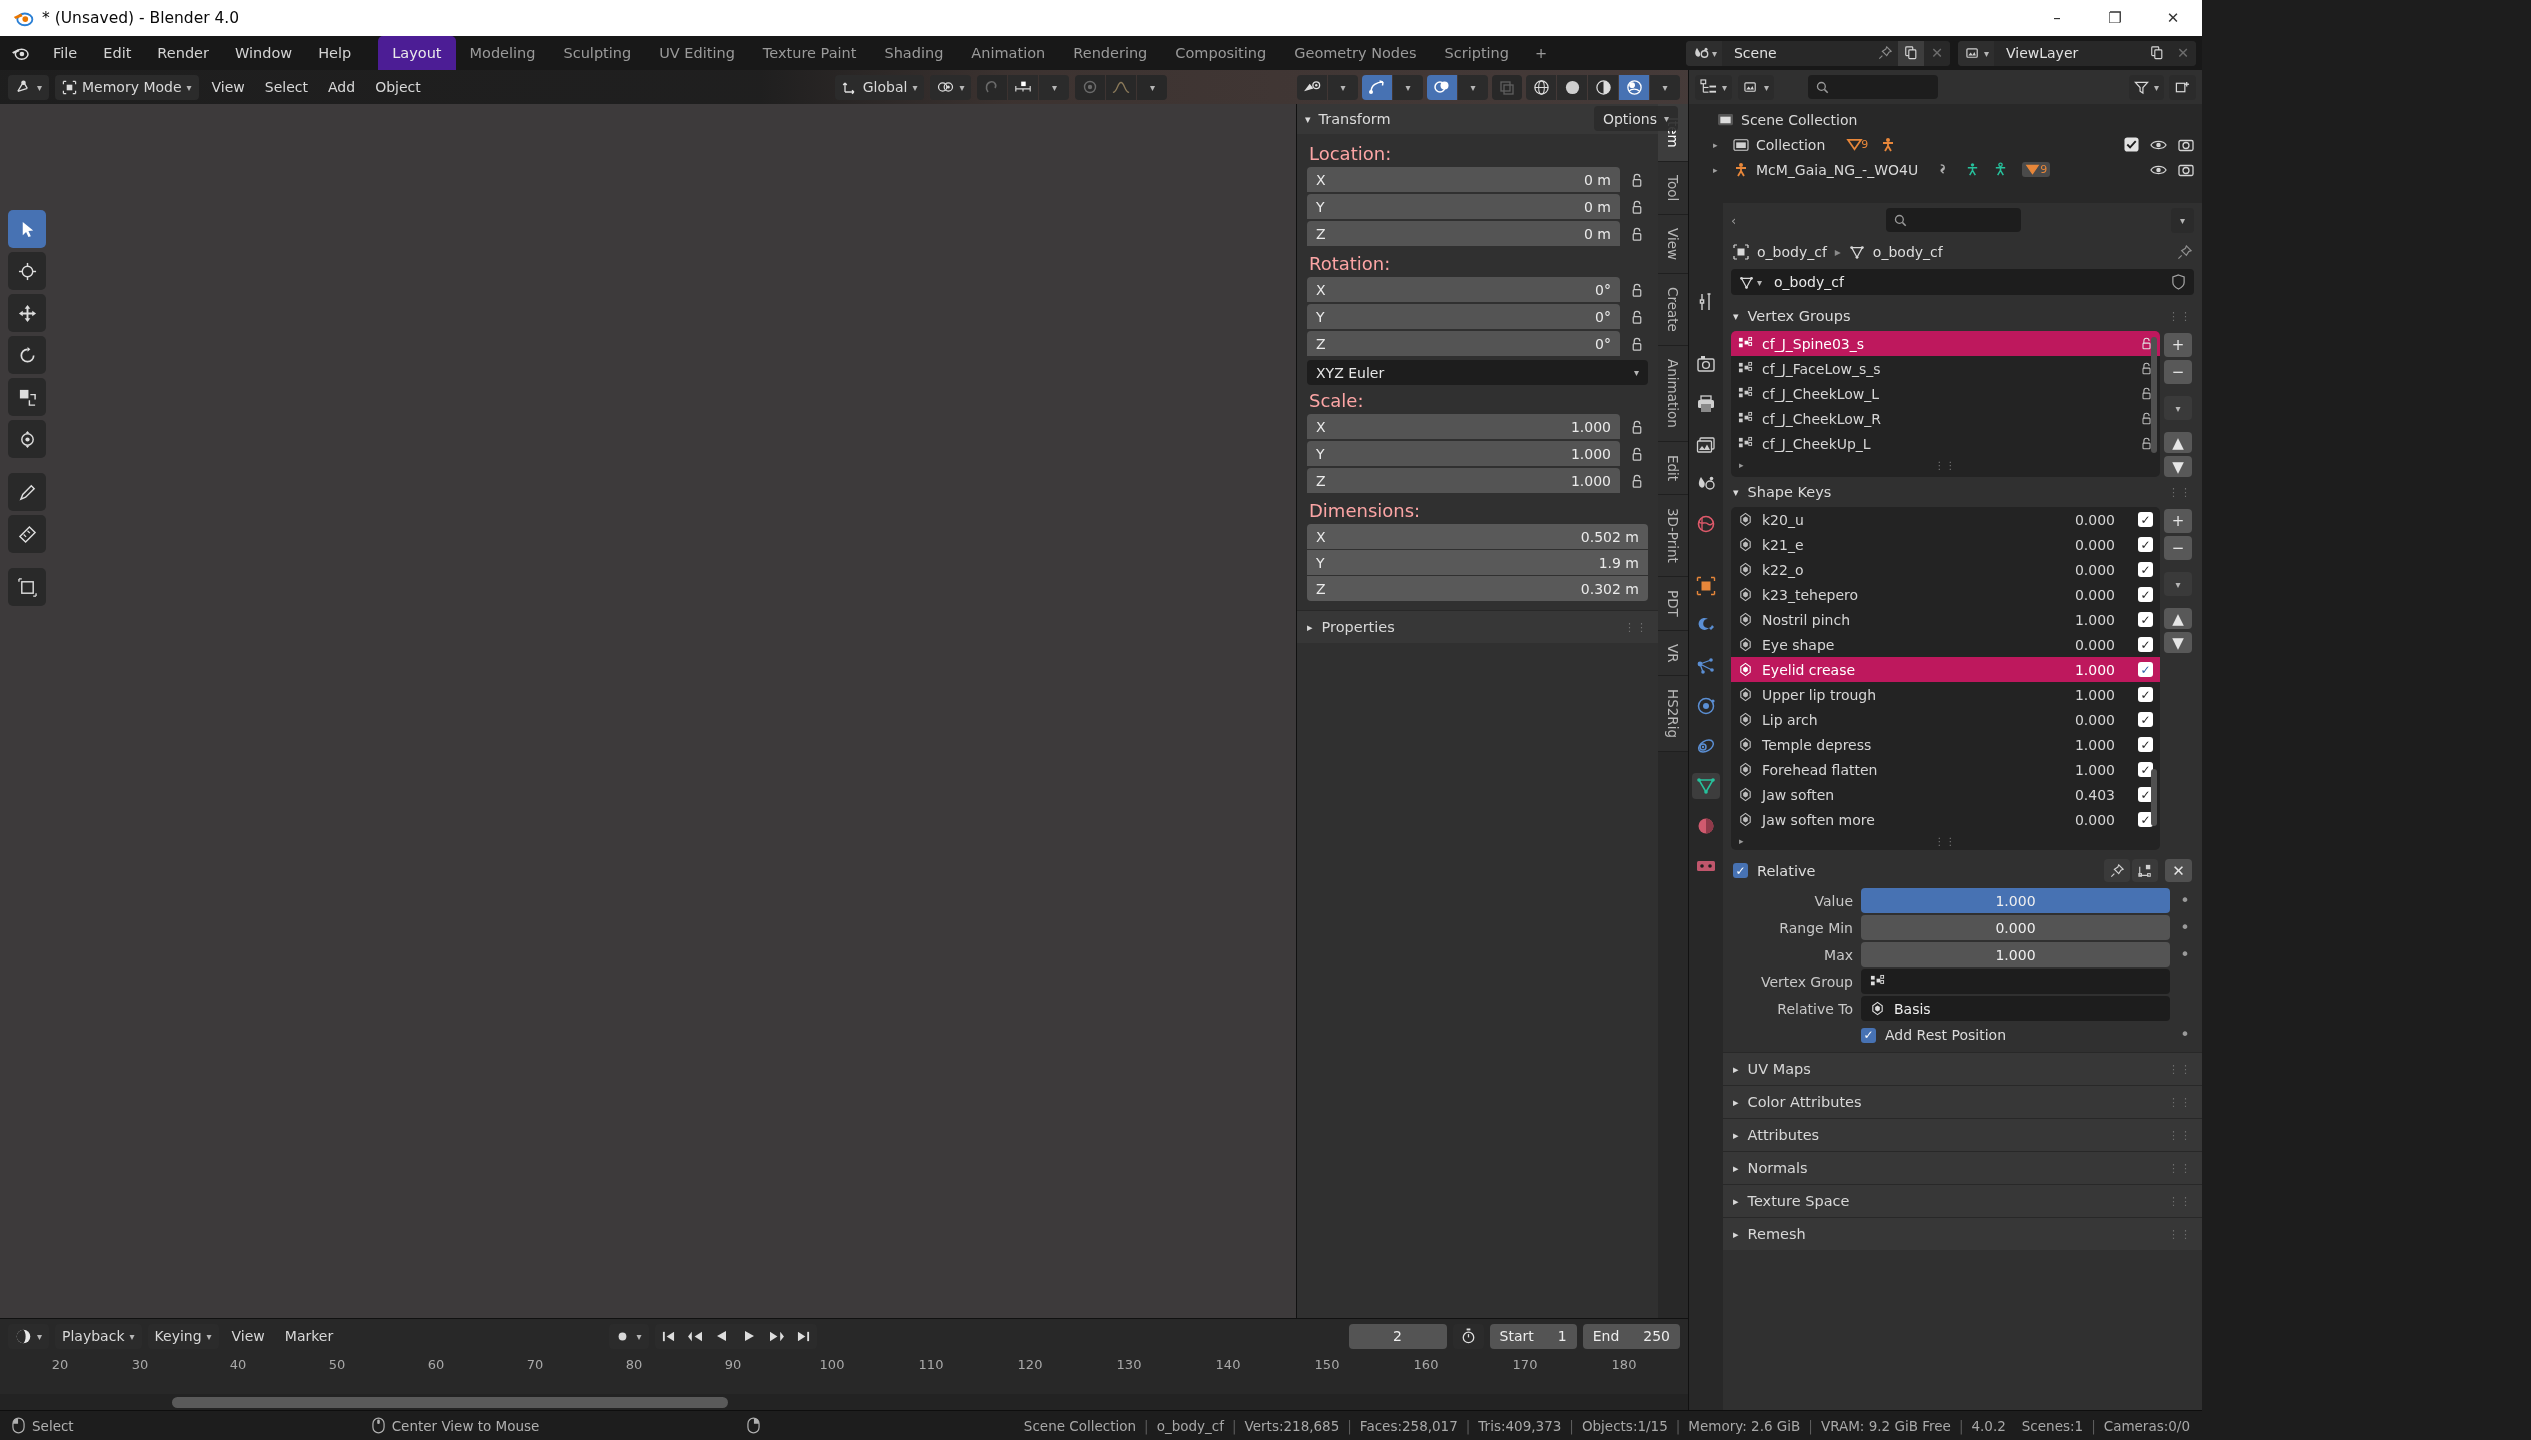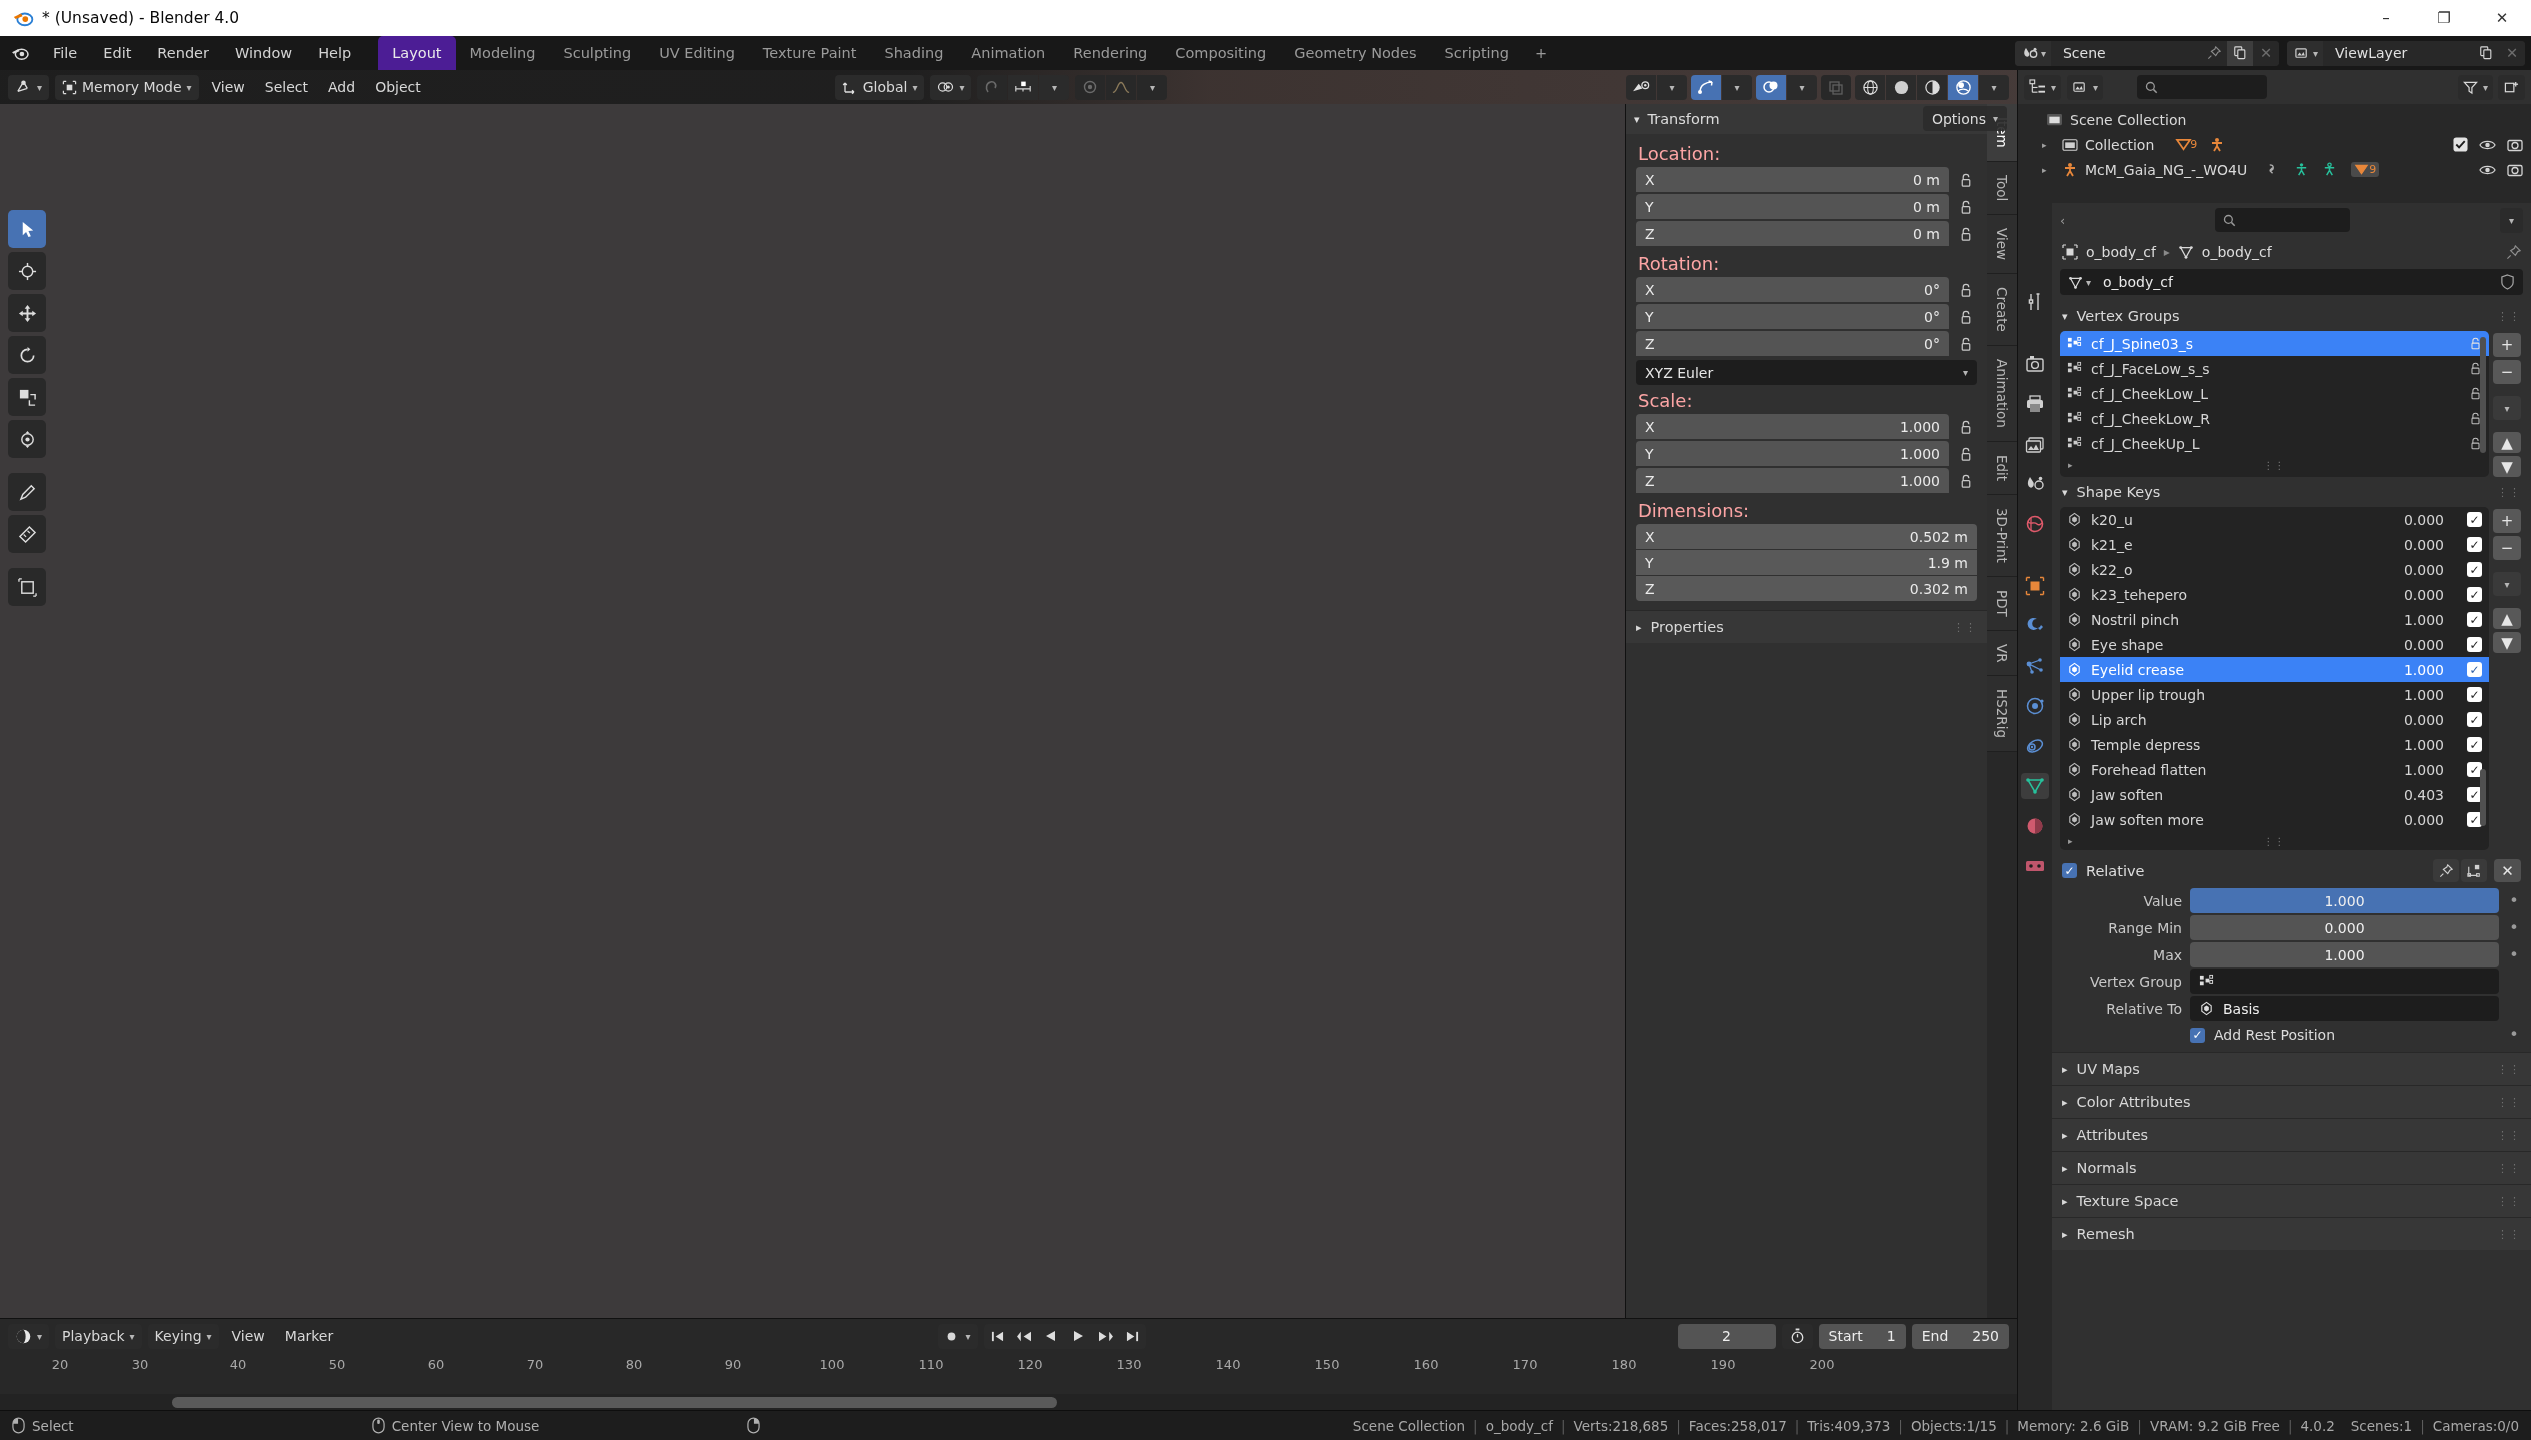--- a/index.html
+++ b/index.html
@@ -3,21 +3,21 @@
 <meta charset="utf-8">
 <style>
   * { box-sizing: border-box; margin: 0; padding: 0; }
   html, body {
     width: 2531px; height: 1440px;
     background: #1d1d1d;
     font-family: "DejaVu Sans", sans-serif;
     overflow: hidden;
     color: #e5e5e5;
   }
-  .app { position: relative; width: 2531px; height: 1440px; display: flex; flex-direction: column; border-radius: 32px; }
+  .app { position: relative; width: 2202px; height: 1440px; display: flex; flex-direction: column; border-radius: 32px; }
 
   
   .titlebar {
     height: 36px; background: #ffffff; color: #1a1a1a;
     display: flex; align-items: center; flex: 0 0 36px;
     font-size: 16px; padding-left: 12px;
   }
   .titlebar .blender-logo { width: 22px; height: 22px; margin-right: 8px; }
   .titlebar .title-text { font-size: 15.5px; color: #0a0a0a; }
   .titlebar .winbtns { margin-left: auto; display: flex; }
@@ -238,21 +238,21 @@
     display: flex; align-items: center; padding: 0 8px; gap: 6px; font-size: 13px; color: #888; margin: 0 auto; }
   .breadcrumb { height: 30px; display: flex; align-items: center; gap: 8px; padding: 0 10px; font-size: 14px; color: #ddd; }
   .id-row { display: flex; align-items: center; gap: 4px; padding: 2px 8px 6px 8px; }
   .id-field { flex: 1 1 auto; height: 26px; background: #1d1d1d; border-radius: 4px;
     display: flex; align-items: center; gap: 8px; padding: 0 8px; font-size: 14px; color: #eaeaea; }
   .id-pre { display: flex; align-items: center; gap: 3px; padding-right: 4px; }
 
   
   .listbox { background: #232323; border-radius: 5px; margin: 0 8px; overflow: hidden; position: relative; }
   .lrow { display: flex; align-items: center; height: 25px; padding: 0 7px; gap: 9px; font-size: 14px; color: #d6d6d6; }
-  .lrow.sel { background: #3b82f6; color: #fff; }
+  .lrow.sel { background: #be185d; color: #fff; }
   .lrow .val { margin-left: auto; font-size: 14px; }
   .lrow .chk {
     width: 15px; height: 15px; border-radius: 3px; background: #fff; display: flex;
     align-items: center; justify-content: center; color: #1d1d1d; font-size: 12px; margin-left: 14px;
   }
   .lrow.sel .chk { background: #fff; color: #2e5fa3; }
   .lrow .lockico { margin-left: auto; color: #bdbdbd; }
   .list-footer { height: 18px; display: flex; align-items: center; justify-content: center; position: relative; }
   .list-footer .tri-s { position: absolute; left: 8px; font-size: 9px; color: #9a9a9a; }
   .list-footer .dots { color: #787878; font-size: 10px; letter-spacing: 1px; }

